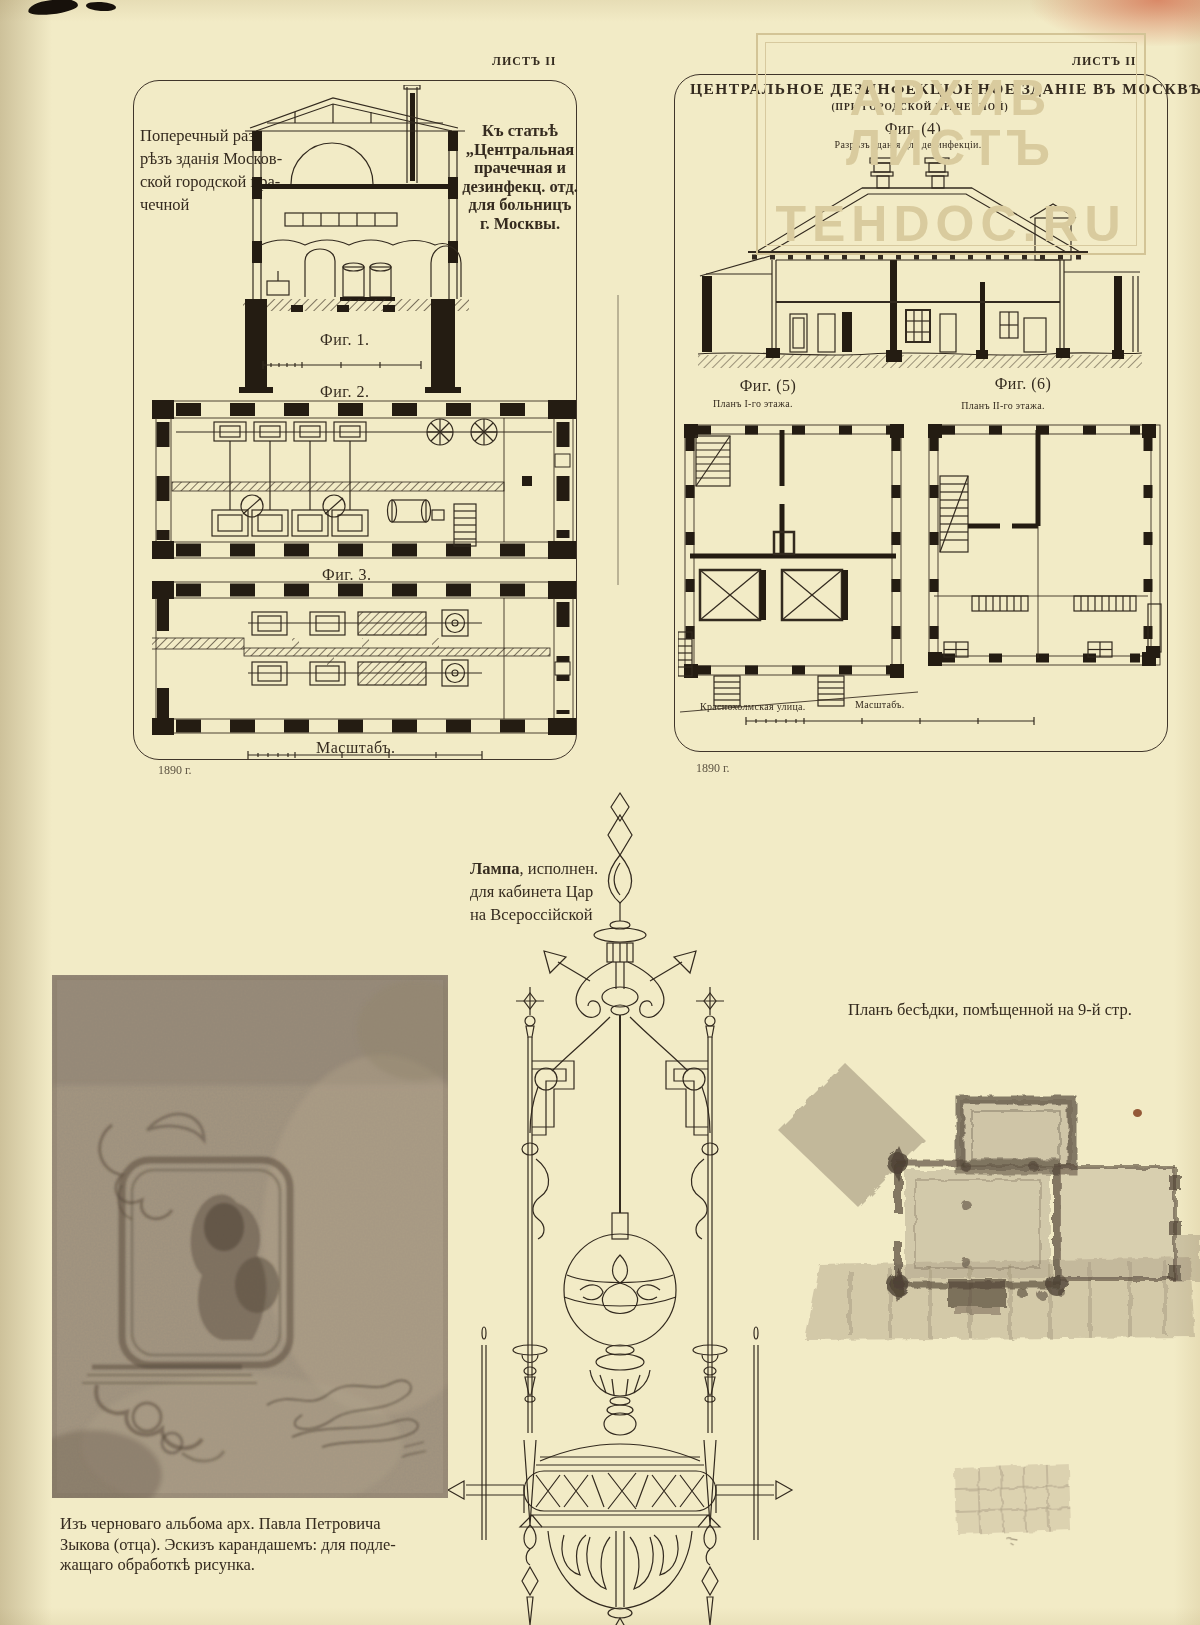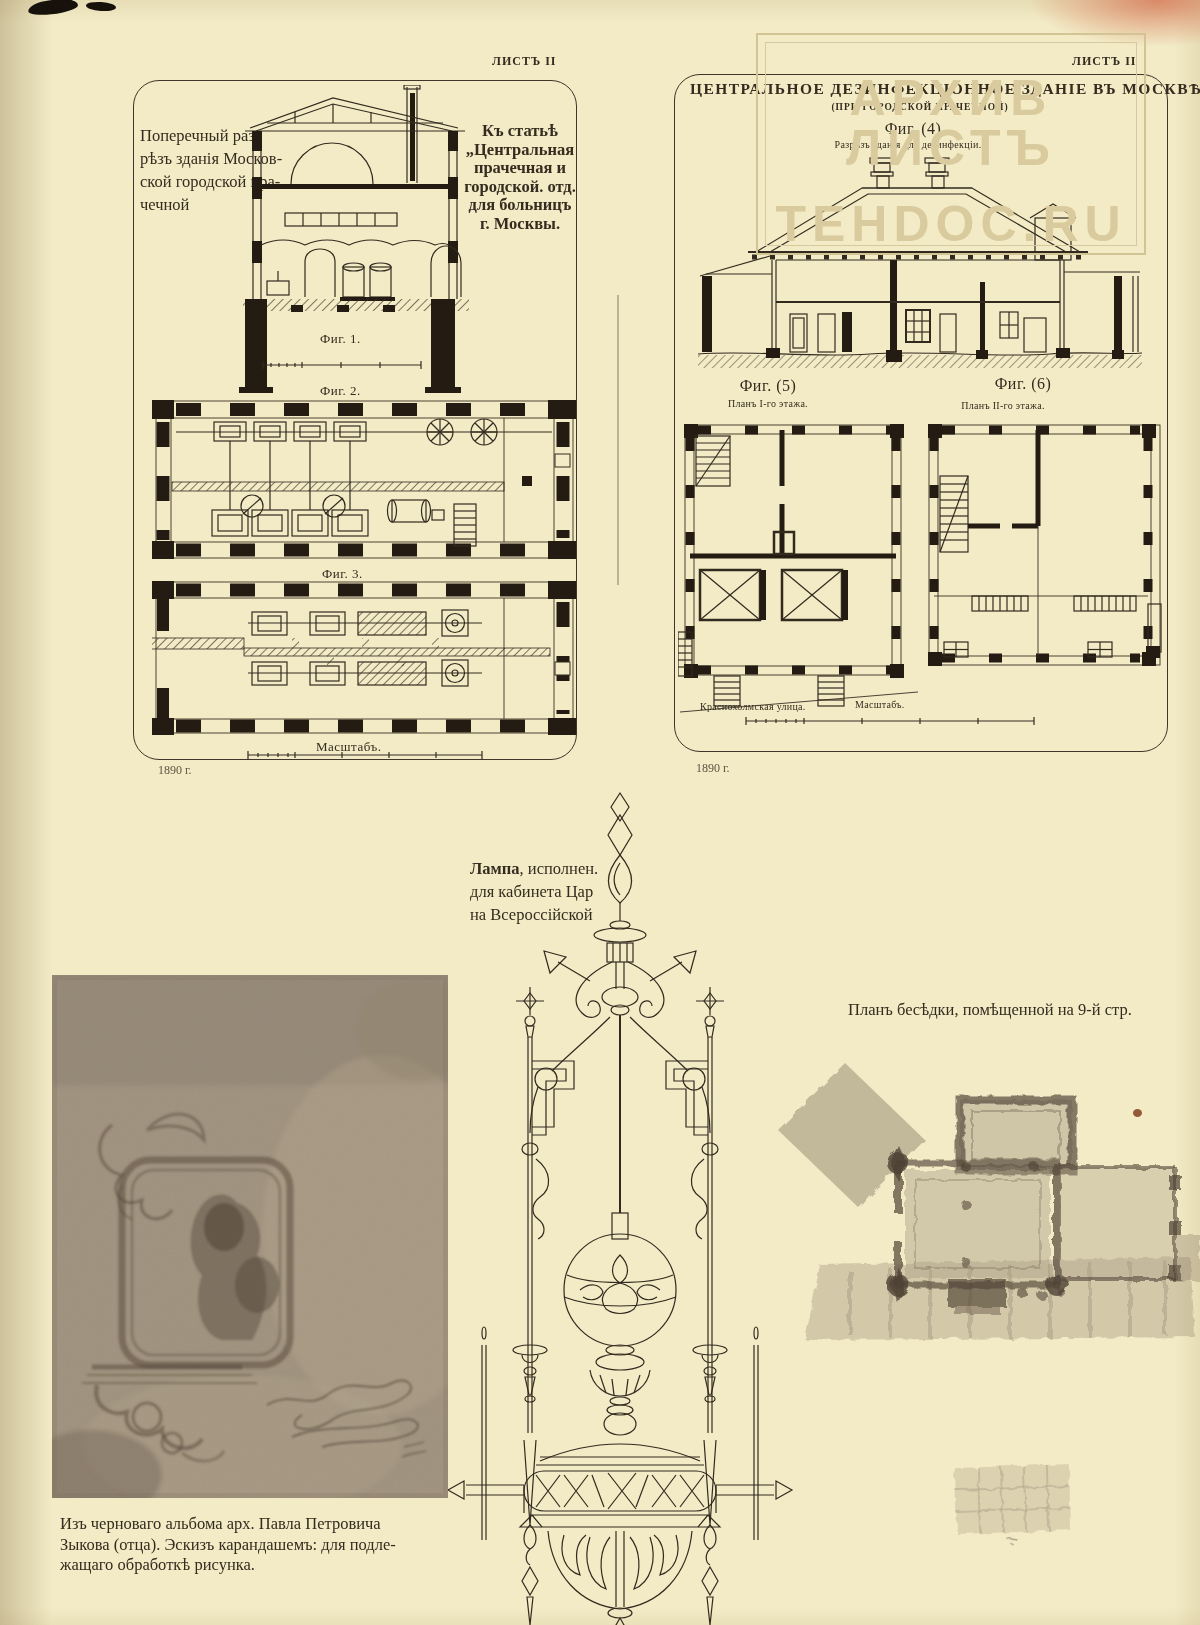--- a/index.html
+++ b/index.html
@@ -10,21 +10,21 @@
       linear-gradient(270deg, rgba(190,168,118,0.22), rgba(190,168,118,0) 26px),
       linear-gradient(180deg, rgba(185,165,115,0.20), rgba(0,0,0,0) 22px),
       linear-gradient(0deg, rgba(185,165,115,0.15), rgba(0,0,0,0) 18px),
       #f2ebc6;}
   .abs{position:absolute;}
   .plate{position:absolute;border:1.6px solid #40352a;border-radius:26px;background:transparent;}
   .lbl{position:absolute;white-space:nowrap;}
   .sheet{font-weight:bold;font-size:12px;letter-spacing:1px;}
   .cap{font-size:16.5px;line-height:23px;}
   .note{font-size:16.5px;line-height:18.5px;font-weight:bold;text-align:center;}
-  .fig{font-size:13px;letter-spacing:0.5px;}
+  .fig{font-size:16px;letter-spacing:0.5px;}
   .figbig{font-size:16px;letter-spacing:0.5px;}
   .figcap{font-size:10px;letter-spacing:0.3px;}
   .yr{font-size:12px;opacity:0.8;}
   .title{font-size:15.5px;font-weight:bold;letter-spacing:1.4px;text-align:center;}
   .subtitle{font-size:9.5px;font-weight:bold;letter-spacing:1px;text-align:center;}
   .center{text-align:left;}
   svg.figv{position:absolute;}
   .ink{stroke:#332a1f;fill:none;stroke-width:1.2;}
   .tl{stroke:#3a2f23;fill:none;stroke-width:0.9;}
   .wall{stroke:#241c12;fill:none;stroke-width:13;stroke-dasharray:25 29;}
@@ -85,21 +85,21 @@
     <div>Поперечный раз-</div>
     <div>рѣзъ зданія Москов-</div>
     <div>ской городской пра-</div>
     <div>чечной</div>
   </div>
 
   <div class="lbl note" style="left:455px;top:122px;width:130px;white-space:normal">
     <div>Къ статьѣ</div>
     <div>„Центральная</div>
     <div>прачечная и</div>
-    <div>городской. отд.</div>
+    <div>дезинфекц. отд.</div>
     <div>для больницъ</div>
     <div>г. Москвы.</div>
   </div>
 
   <svg class="figv" style="left:225px;top:85px" width="250" height="308">
     <g class="ink">
       <line x1="182" y1="2" x2="182" y2="98"></line>
         <line x1="192" y1="2" x2="192" y2="98"></line>
       <rect x="179" y="0" width="16" height="4"></rect>
       <rect class="inkf" x="185" y="8" width="5" height="88"></rect>
@@ -361,21 +361,21 @@
       <rect class="inkf" x="76" y="196" width="14" height="10"></rect>
         <rect class="inkf" x="196" y="198" width="16" height="12"></rect>
         <rect class="inkf" x="366" y="196" width="14" height="10"></rect>
         <rect class="inkf" x="422" y="198" width="12" height="9"></rect>
         <rect class="inkf" x="286" y="198" width="12" height="9"></rect>
     </g>
   </svg>
 
   <div class="lbl figbig" style="left:728px;top:377px;width:80px;text-align:center">Фиг. (5)</div>
   <div class="lbl figbig" style="left:983px;top:375px;width:80px;text-align:center">Фиг. (6)</div>
-  <div class="lbl figcap" style="left:713px;top:398px;width:110px;text-align:center">Планъ I-го этажа.</div>
+  <div class="lbl figcap" style="left:713px;top:398px;width:110px;text-align:left">Планъ I-го этажа.</div>
   <div class="lbl figcap" style="left:943px;top:400px;width:120px;text-align:center">Планъ II-го этажа.</div>
 
   <svg class="figv" style="left:678px;top:418px" width="484" height="300">
     <g>
       <rect class="tl" x="7" y="7" width="216" height="250" fill="none"></rect>
       <rect class="tl" x="16" y="16" width="198" height="232" fill="none"></rect>
       <line class="wal" x1="20" y1="12" x2="212" y2="12"></line>
       <line class="wal" x1="12" y1="20" x2="12" y2="246"></line>
       <line class="wal" x1="218" y1="20" x2="218" y2="246"></line>
       <line class="wal" x1="20" y1="252" x2="212" y2="252"></line>

